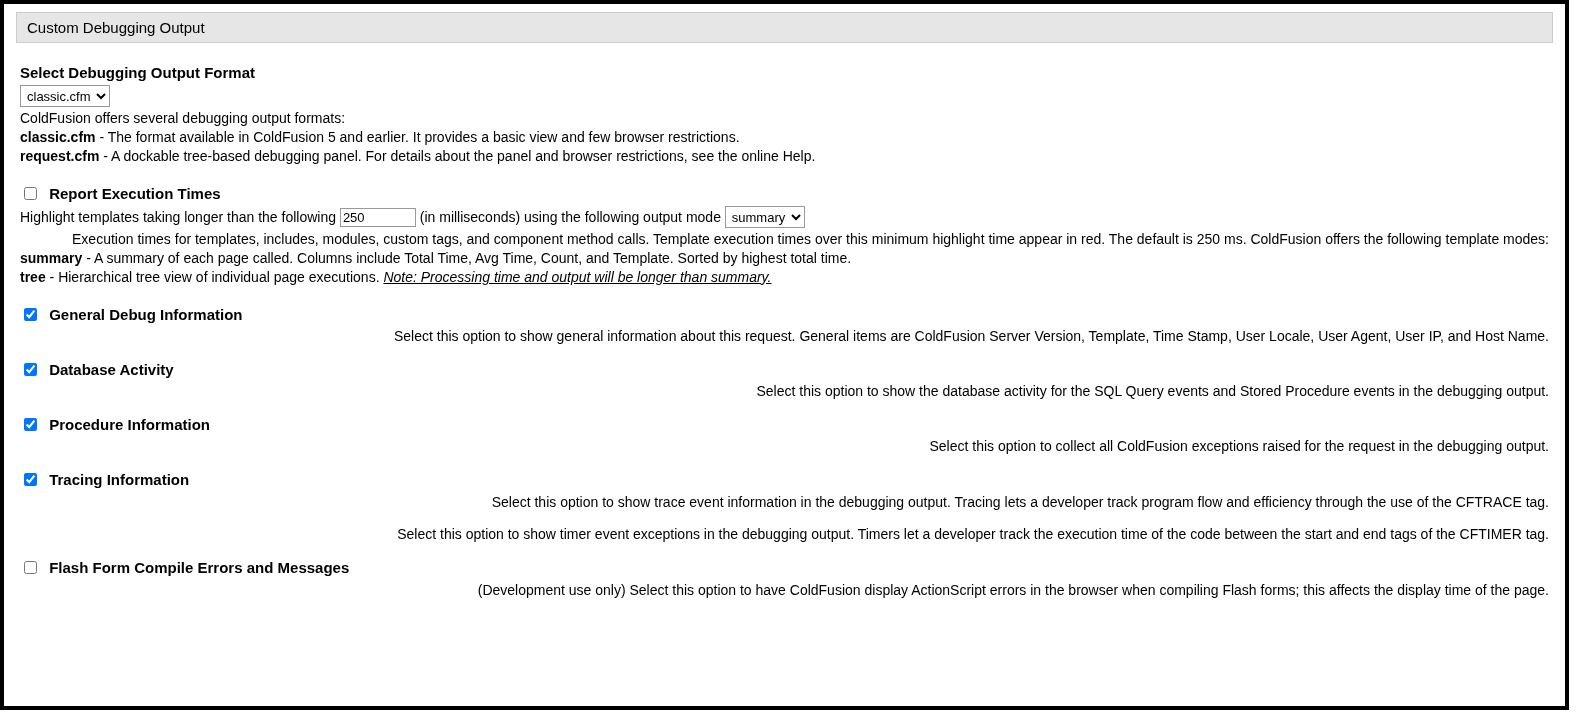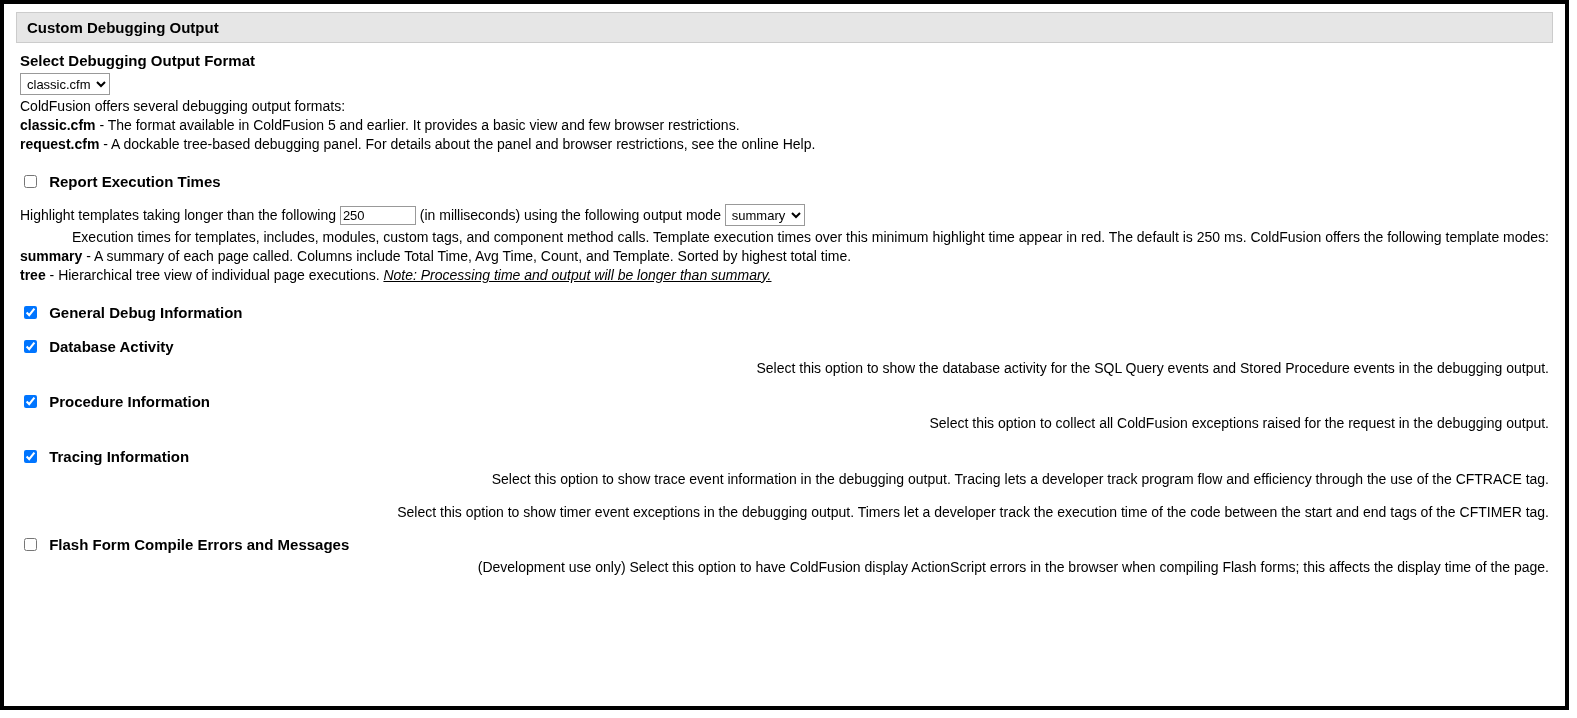--- a/index.html
+++ b/index.html
@@ -18,23 +18,23 @@
     overflow: hidden;
     position: relative;
   }
   .inner {
     padding: 8px 12px 12px 12px;
   }
   .section-header {
     background: #e6e6e6;
     border: 1px solid #ccc;
     padding: 6px 10px;
-    font-weight: bold;
+    font-weight: normal;
     font-size: 15px;
-    margin-bottom: 8px;
+    margin-bottom: 20px;
   }
   .content {
     padding: 0 4px;
   }
   .block {
     margin-bottom: 18px;
     line-height: 1.35;
   }
   .block-tight {
     margin-bottom: 14px;
@@ -100,21 +100,21 @@
         <div>
           <b>request.cfm</b><span> - A dockable tree-based debugging panel. For details about the panel and browser restrictions, see the online Help.</span>
         </div>
       </div>
 
       <div class="block">
         <div class="opt-heading">
           <input type="checkbox" style="">
           <span>Report Execution Times</span>
         </div>
-        <div class="inline-row" style="margin-top:12px;">
+        <div class="inline-row" style="margin-top:2px;">
           <span>Highlight templates taking longer than the following   </span>
           <input type="text" class="threshold-input" value="250" style="">
           <span> (in milliseconds) using the following output mode </span>
           <select>
             <option>summary</option>
           </select>
         </div>
         <div class="desc">Execution times for templates, includes, modules, custom tags, and component method calls. Template execution times over this minimum highlight time appear in red. The default is 250 ms. ColdFusion offers the following template modes:</div>
         <div>
           <b>summary</b><span> - A summary of each page called. Columns include Total Time, Avg Time, Count, and Template. Sorted by highest total time.</span>
@@ -122,20 +122,21 @@
         <div>
           <b>tree</b><span> - Hierarchical tree view of individual page executions. </span><i>Note: Processing time and output will be longer than summary.</i>
         </div>
       </div>
 
       <div class="block-tight">
         <div class="opt-heading">
           <input type="checkbox" checked="" style="">
           <span>General Debug Information</span>
         </div>
+        <div class="desc">Select this option to show general information about this request. General items are ColdFusion Server Version, Template, Time Stamp, User Locale, User Agent, User IP, and Host Name.</div>
       </div>
 
       <div class="block-tight">
         <div class="opt-heading">
           <input type="checkbox" checked="" style="">
           <span>Database Activity</span>
         </div>
         <div class="desc">Select this option to show the database activity for the SQL Query events and Stored Procedure events in the debugging output.</div>
       </div>
 

